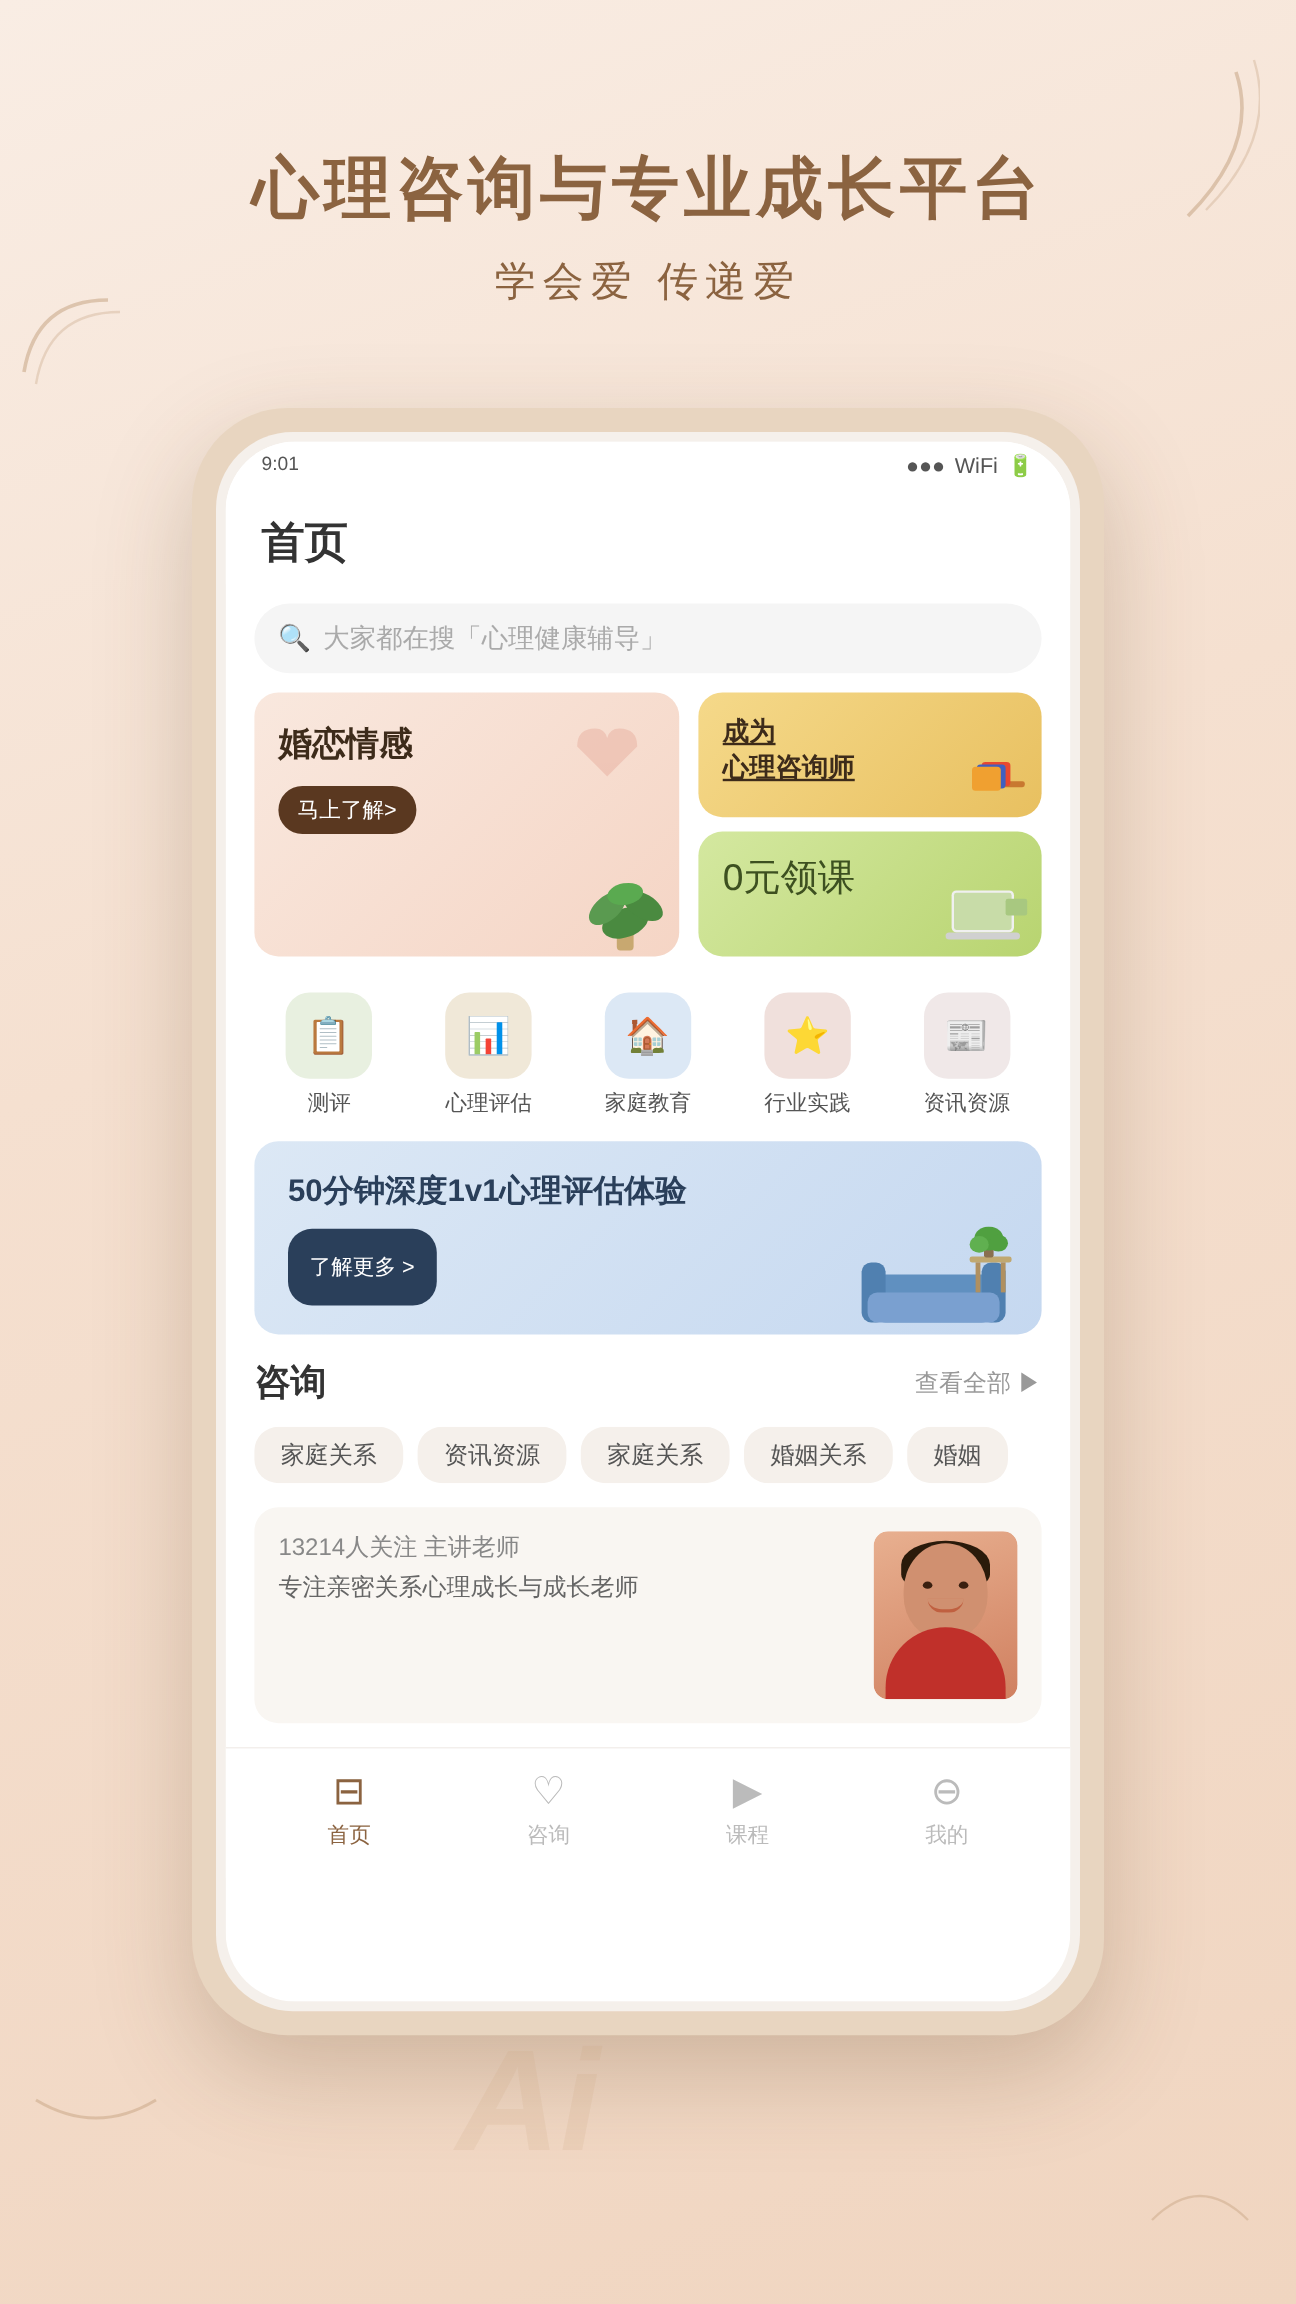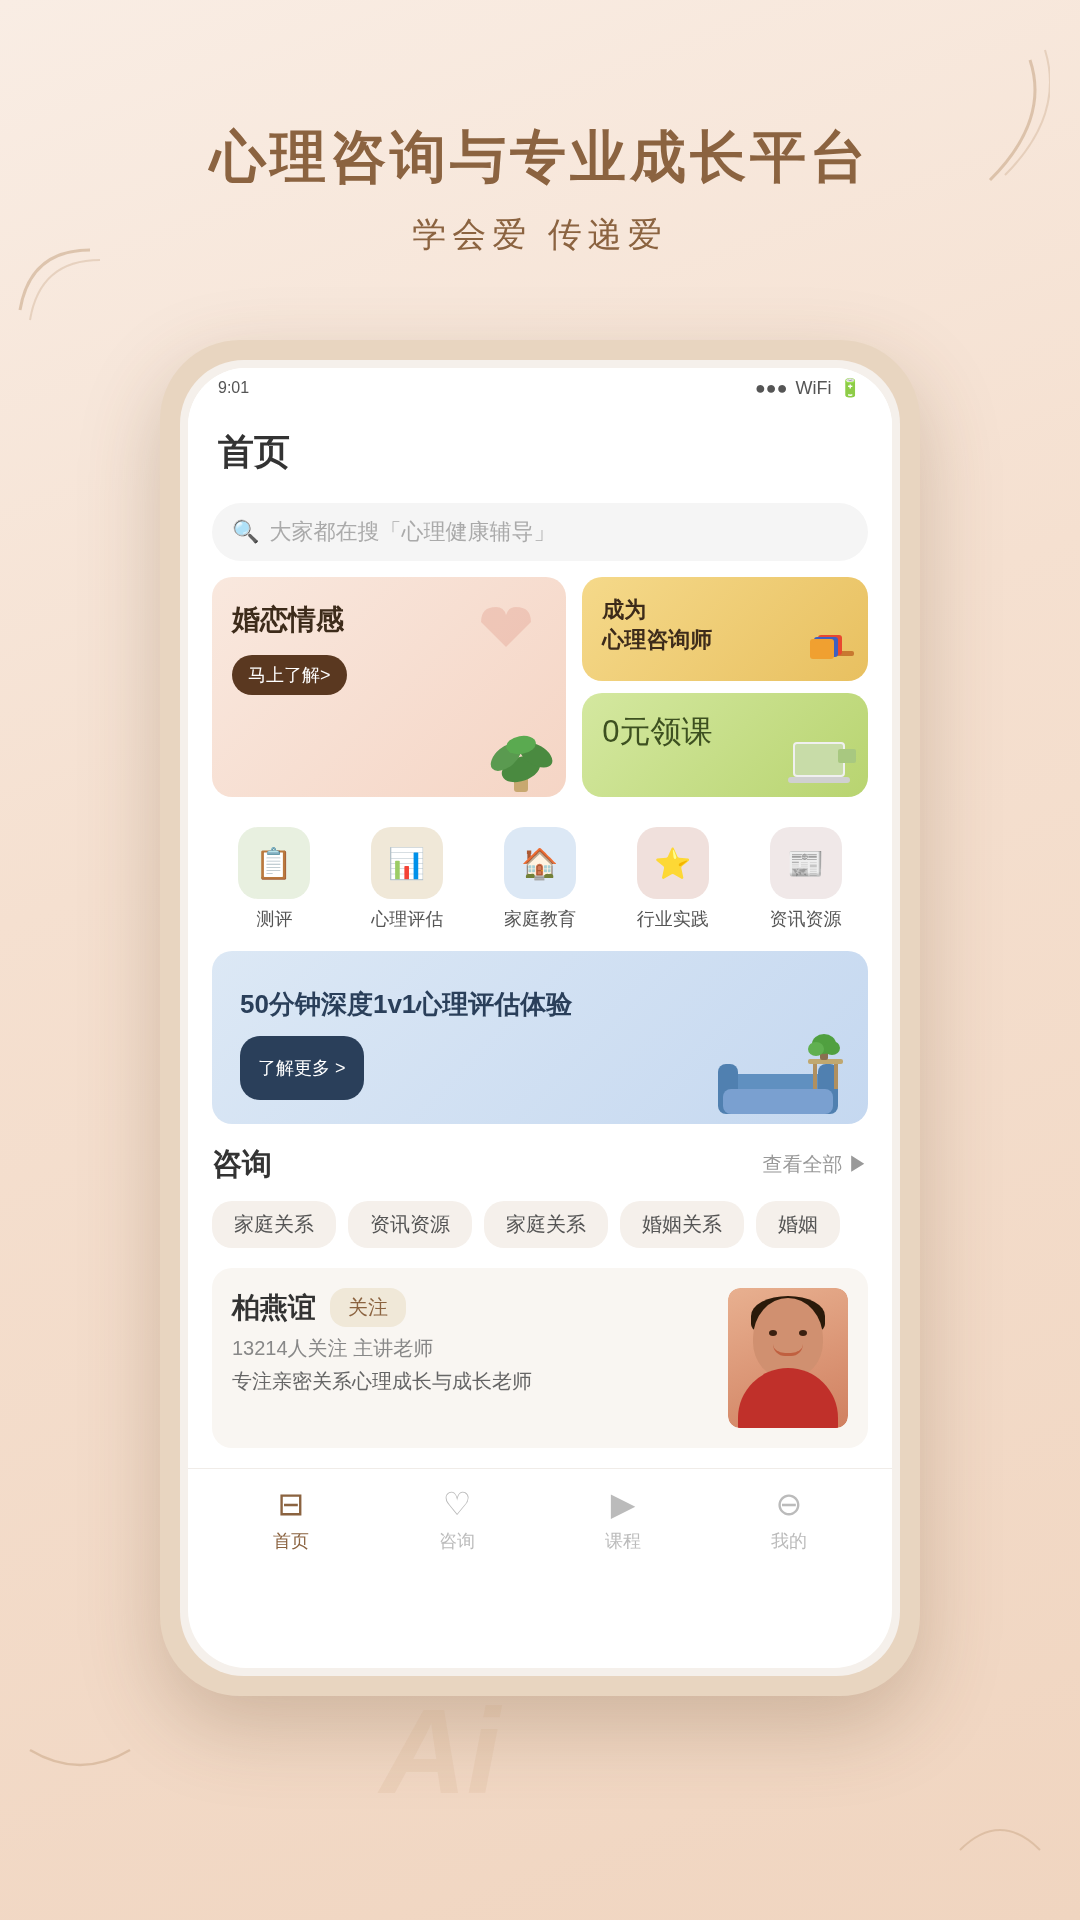--- a/index.html
+++ b/index.html
@@ -159,20 +159,21 @@
       border-radius: 20px;
       padding: 18px 20px;
       position: relative;
       overflow: hidden;
       flex: 1;
     }
     .banner-label {
       font-size: 22px;
       font-weight: 700;
       color: #3d2b1a;
+      text-decoration: underline;
     }
 
     
     .icon-grid {
       display: flex;
       justify-content: space-around;
       padding: 10px 20px 20px;
     }
     .icon-item {
       display: flex;
@@ -200,21 +201,20 @@
       background: linear-gradient(135deg, #dce8f5 0%, #c5d8f0 100%);
       border-radius: 20px;
       padding: 24px 28px;
       position: relative;
       overflow: hidden;
     }
     .blue-banner-title {
       font-size: 26px;
       font-weight: 700;
       color: #2a3f5a;
-      margin-top: 12px;
     }
     .blue-banner-btn {
       display: inline-block;
       background: #2a3f5a;
       color: #fff;
       font-size: 18px;
       padding: 20px 18px;
       border-radius: 20px;
       margin-top: 14px;
     }
@@ -526,24 +526,20 @@
         <div class="tag-row">
           <div class="tag-item">家庭关系</div>
           <div class="tag-item">资讯资源</div>
           <div class="tag-item">家庭关系</div>
           <div class="tag-item">婚姻关系</div>
           <div class="tag-item">婚姻</div>
         </div>
 
         <div class="consultant-card">
           <div class="consultant-info">
-            <div class="consultant-name-row">
-              <span class="consultant-name">柏燕谊</span>
-              <span class="follow-btn">关注</span>
-            </div>
             <div class="consultant-stats">13214人关注  主讲老师</div>
             <div class="consultant-desc">专注亲密关系心理成长与成长老师</div>
           </div>
 
           <div class="consultant-avatar">
             <div class="avatar-face">
               <div class="avatar-hair"></div>
               <div class="avatar-head">
 
                 <div style="position:absolute;top:32px;left:16px;width:8px;height:6px;background:#3a2010;border-radius:50%;"></div>

